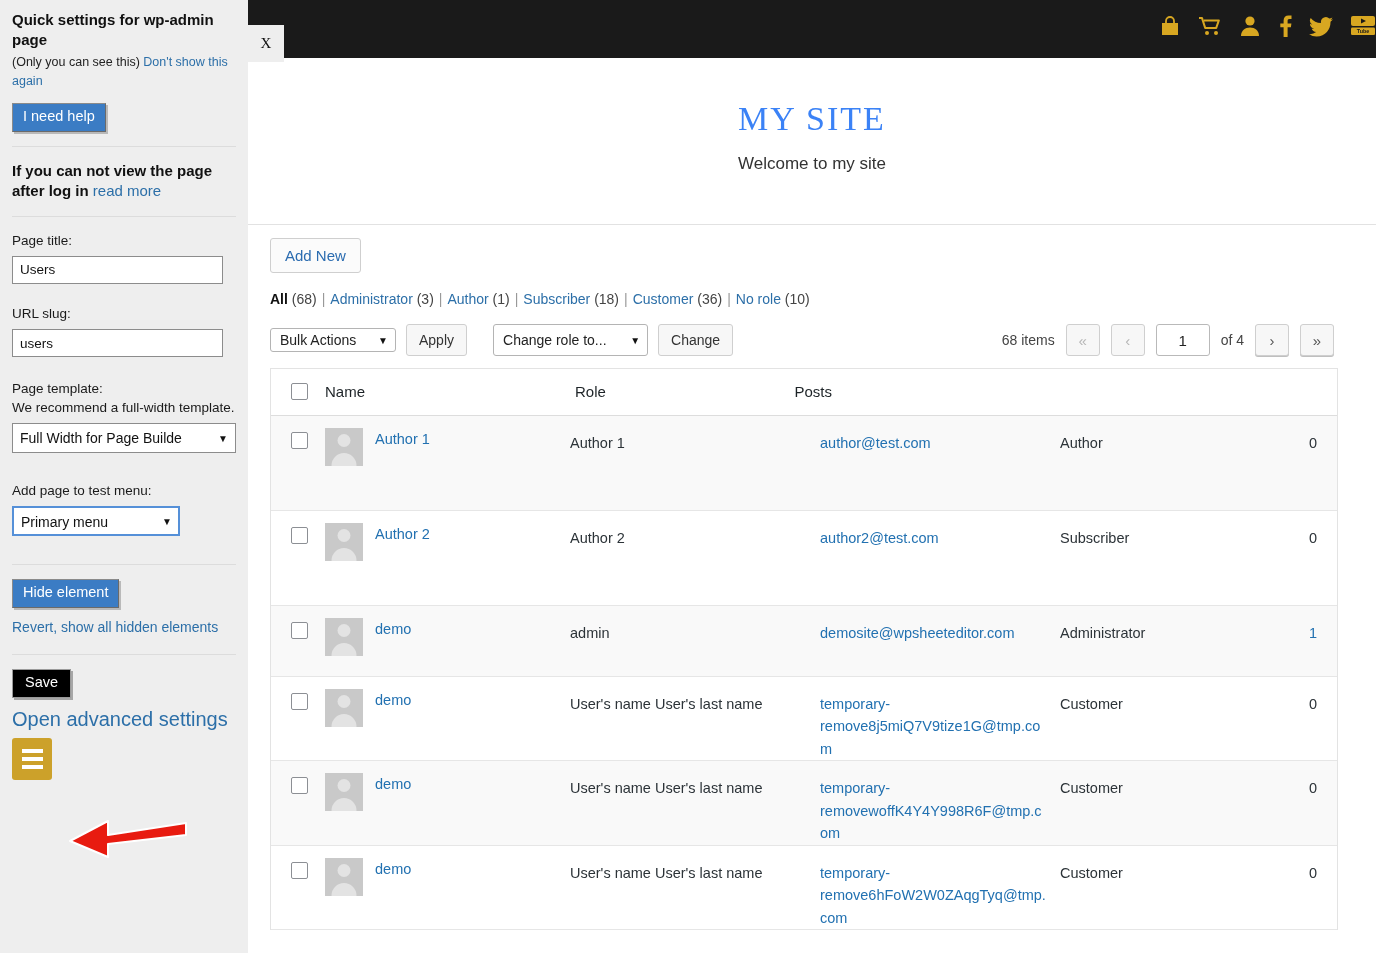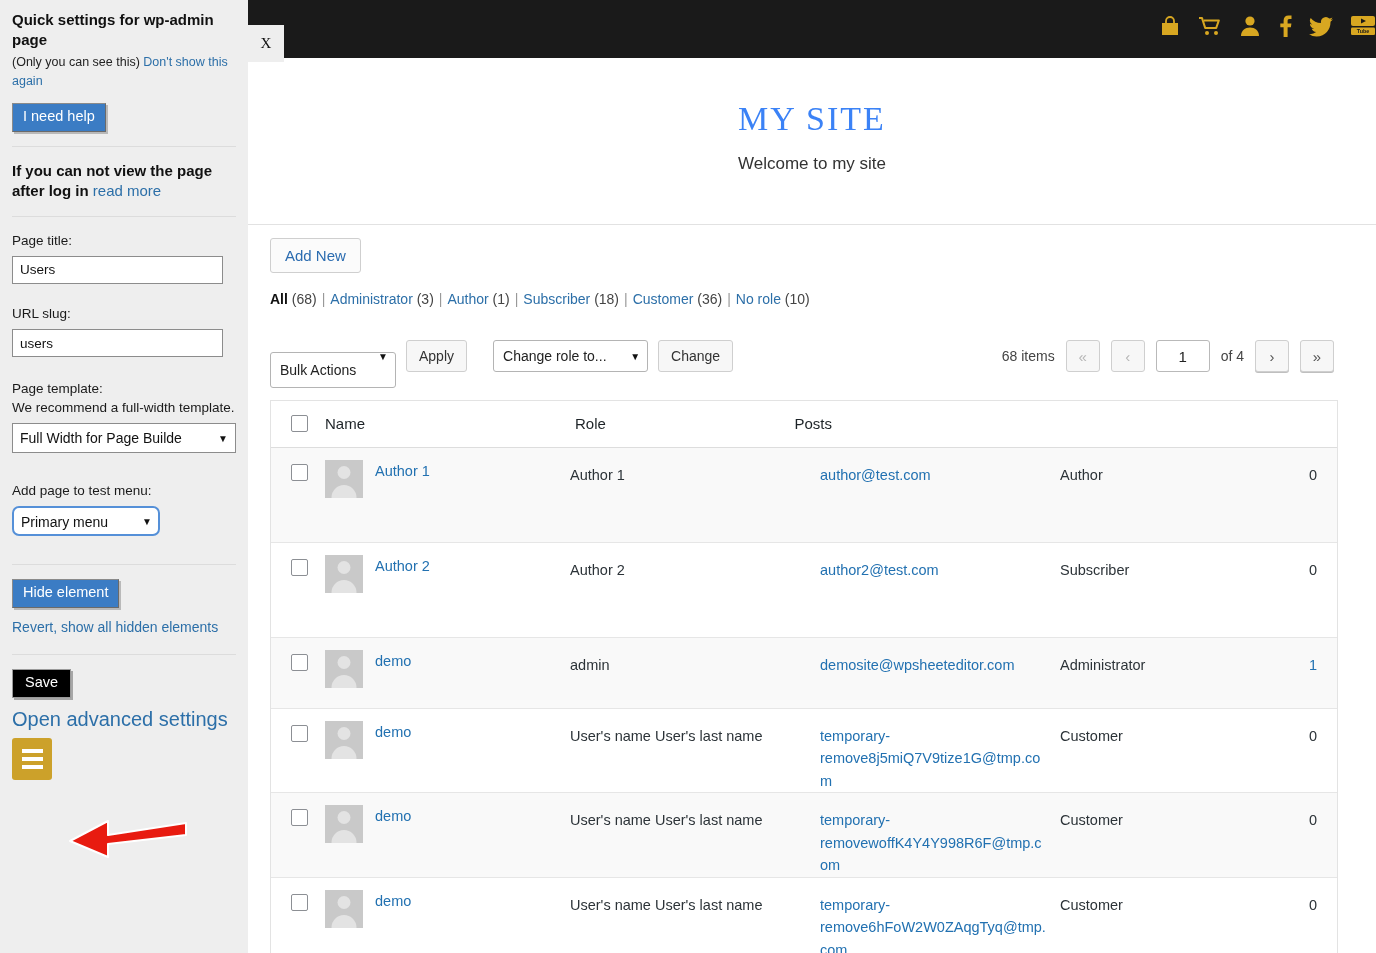--- a/index.html
+++ b/index.html
@@ -220,21 +220,21 @@
       <div>Page template:</div>
       <div>We recommend a full-width template.</div>
     </div>
     <div class="selwrap">
       <div class="sel" style="width:224px;">Full Width for Page Builde</div>
       <span class="caret">▼</span>
     </div>
 
     <div class="fld-label" style="margin-top:24px;">Add page to test menu:</div>
     <div class="selwrap">
-      <div class="sel focus" style="width:148px;border-radius:7px;">Primary menu</div>
+      <div class="sel focus" style="width:168px;">Primary menu</div>
       <span class="caret">▼</span>
     </div>
 
     <hr class="hr" style="margin-top:24px;">
 
     <div>
       <span class="btn-blue">Hide element</span>
     </div>
     <div style="margin-top:9px;">
       <a class="lnk" style="font-size:14px;line-height:1.45;">Revert, show all hidden elements</a>
@@ -307,21 +307,21 @@
   </div>
 
   <div id="main">
 
     <div class="addnew">Add New</div>
 
     <div id="subsub"><a class="lnk cur">All</a><span class="cnt"> (68)</span><span class="sep">|</span><a class="lnk">Administrator</a><span class="cnt"> (3)</span><span class="sep">|</span><a class="lnk">Author</a><span class="cnt"> (1)</span><span class="sep">|</span><a class="lnk">Subscriber</a><span class="cnt"> (18)</span><span class="sep">|</span><a class="lnk">Customer</a><span class="cnt"> (36)</span><span class="sep">|</span><a class="lnk">No role</a><span class="cnt"> (10)</span></div>
 
     <div id="tablenav">
       <div class="selwrap">
-        <div class="navsel" style="display:flex;align-items:center;height:36px;width:126px;margin-top:28px;">Bulk Actions</div>
+        <div class="navsel" style="display:flex;align-items:center;height:24px;width:126px;">Bulk Actions</div>
         <span class="caret">▼</span>
       </div>
       <button class="navbtn" style="margin-left:10px;">Apply</button>
 
       <div class="selwrap" style="margin-left:26px;">
         <div class="navsel" style="display:flex;align-items:center;height:32px;width:155px;">Change role to...</div>
         <span class="caret">▼</span>
       </div>
       <button class="navbtn" style="margin-left:10px;">Change</button>
 

